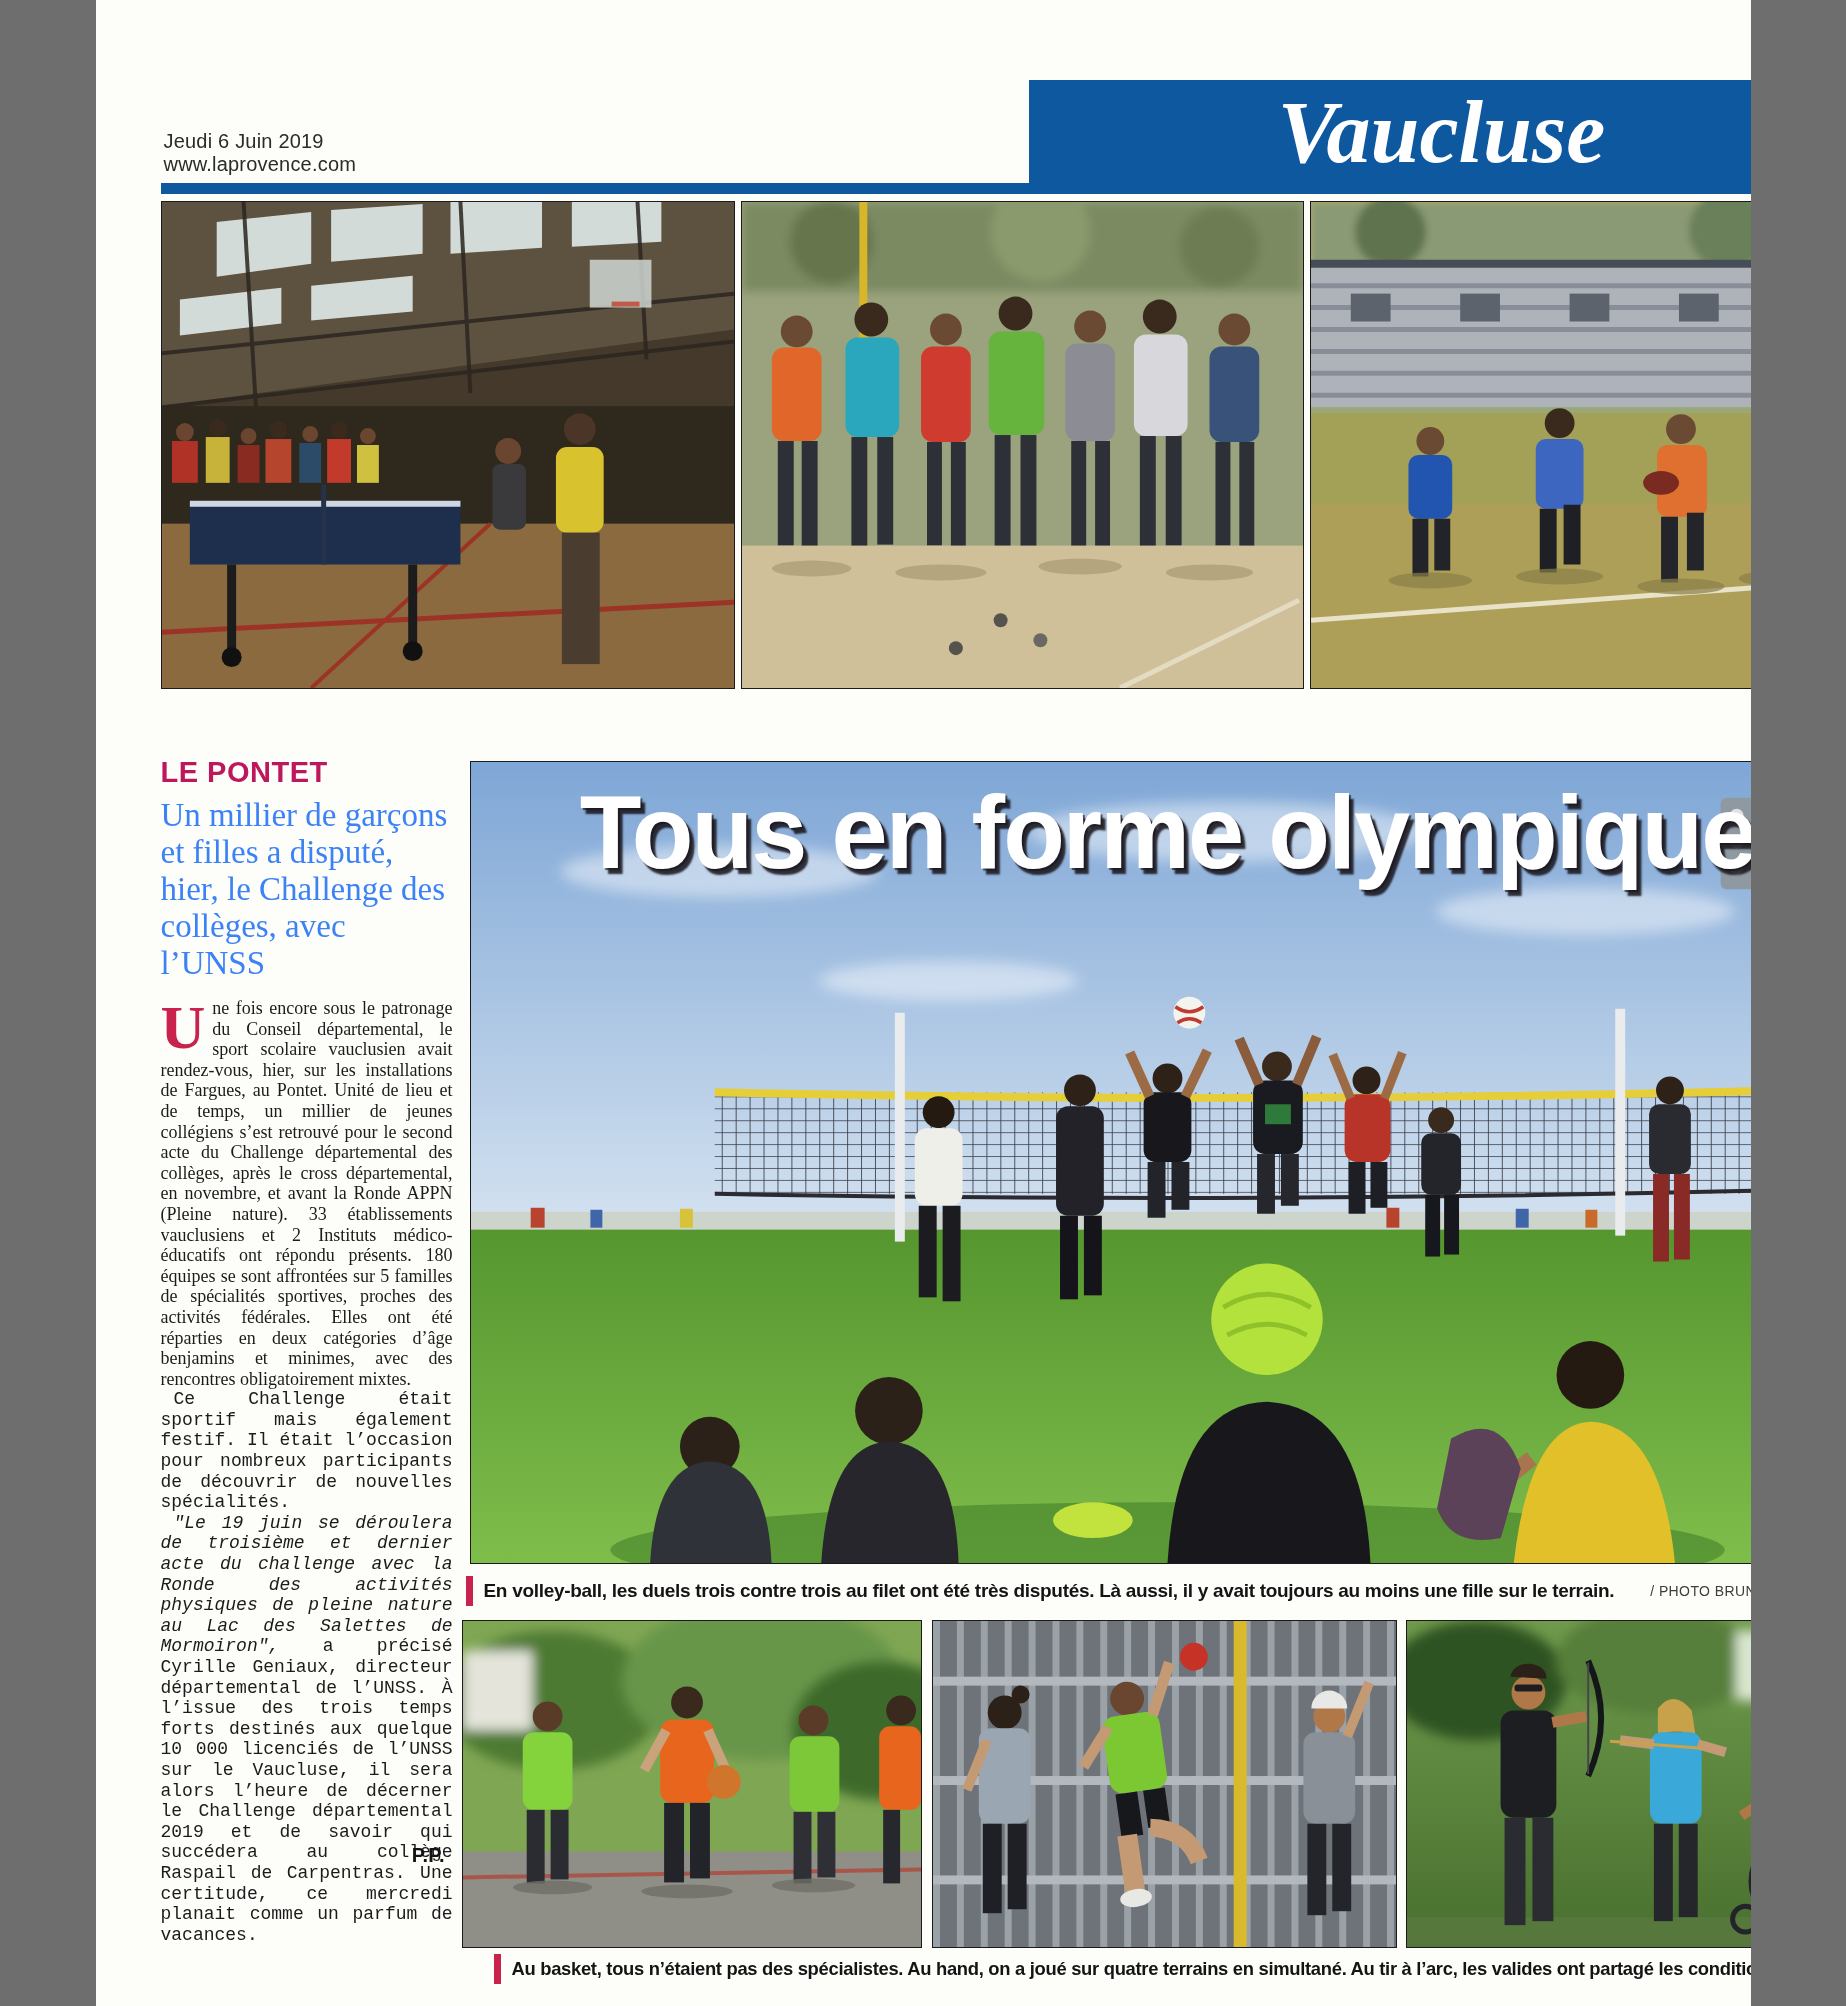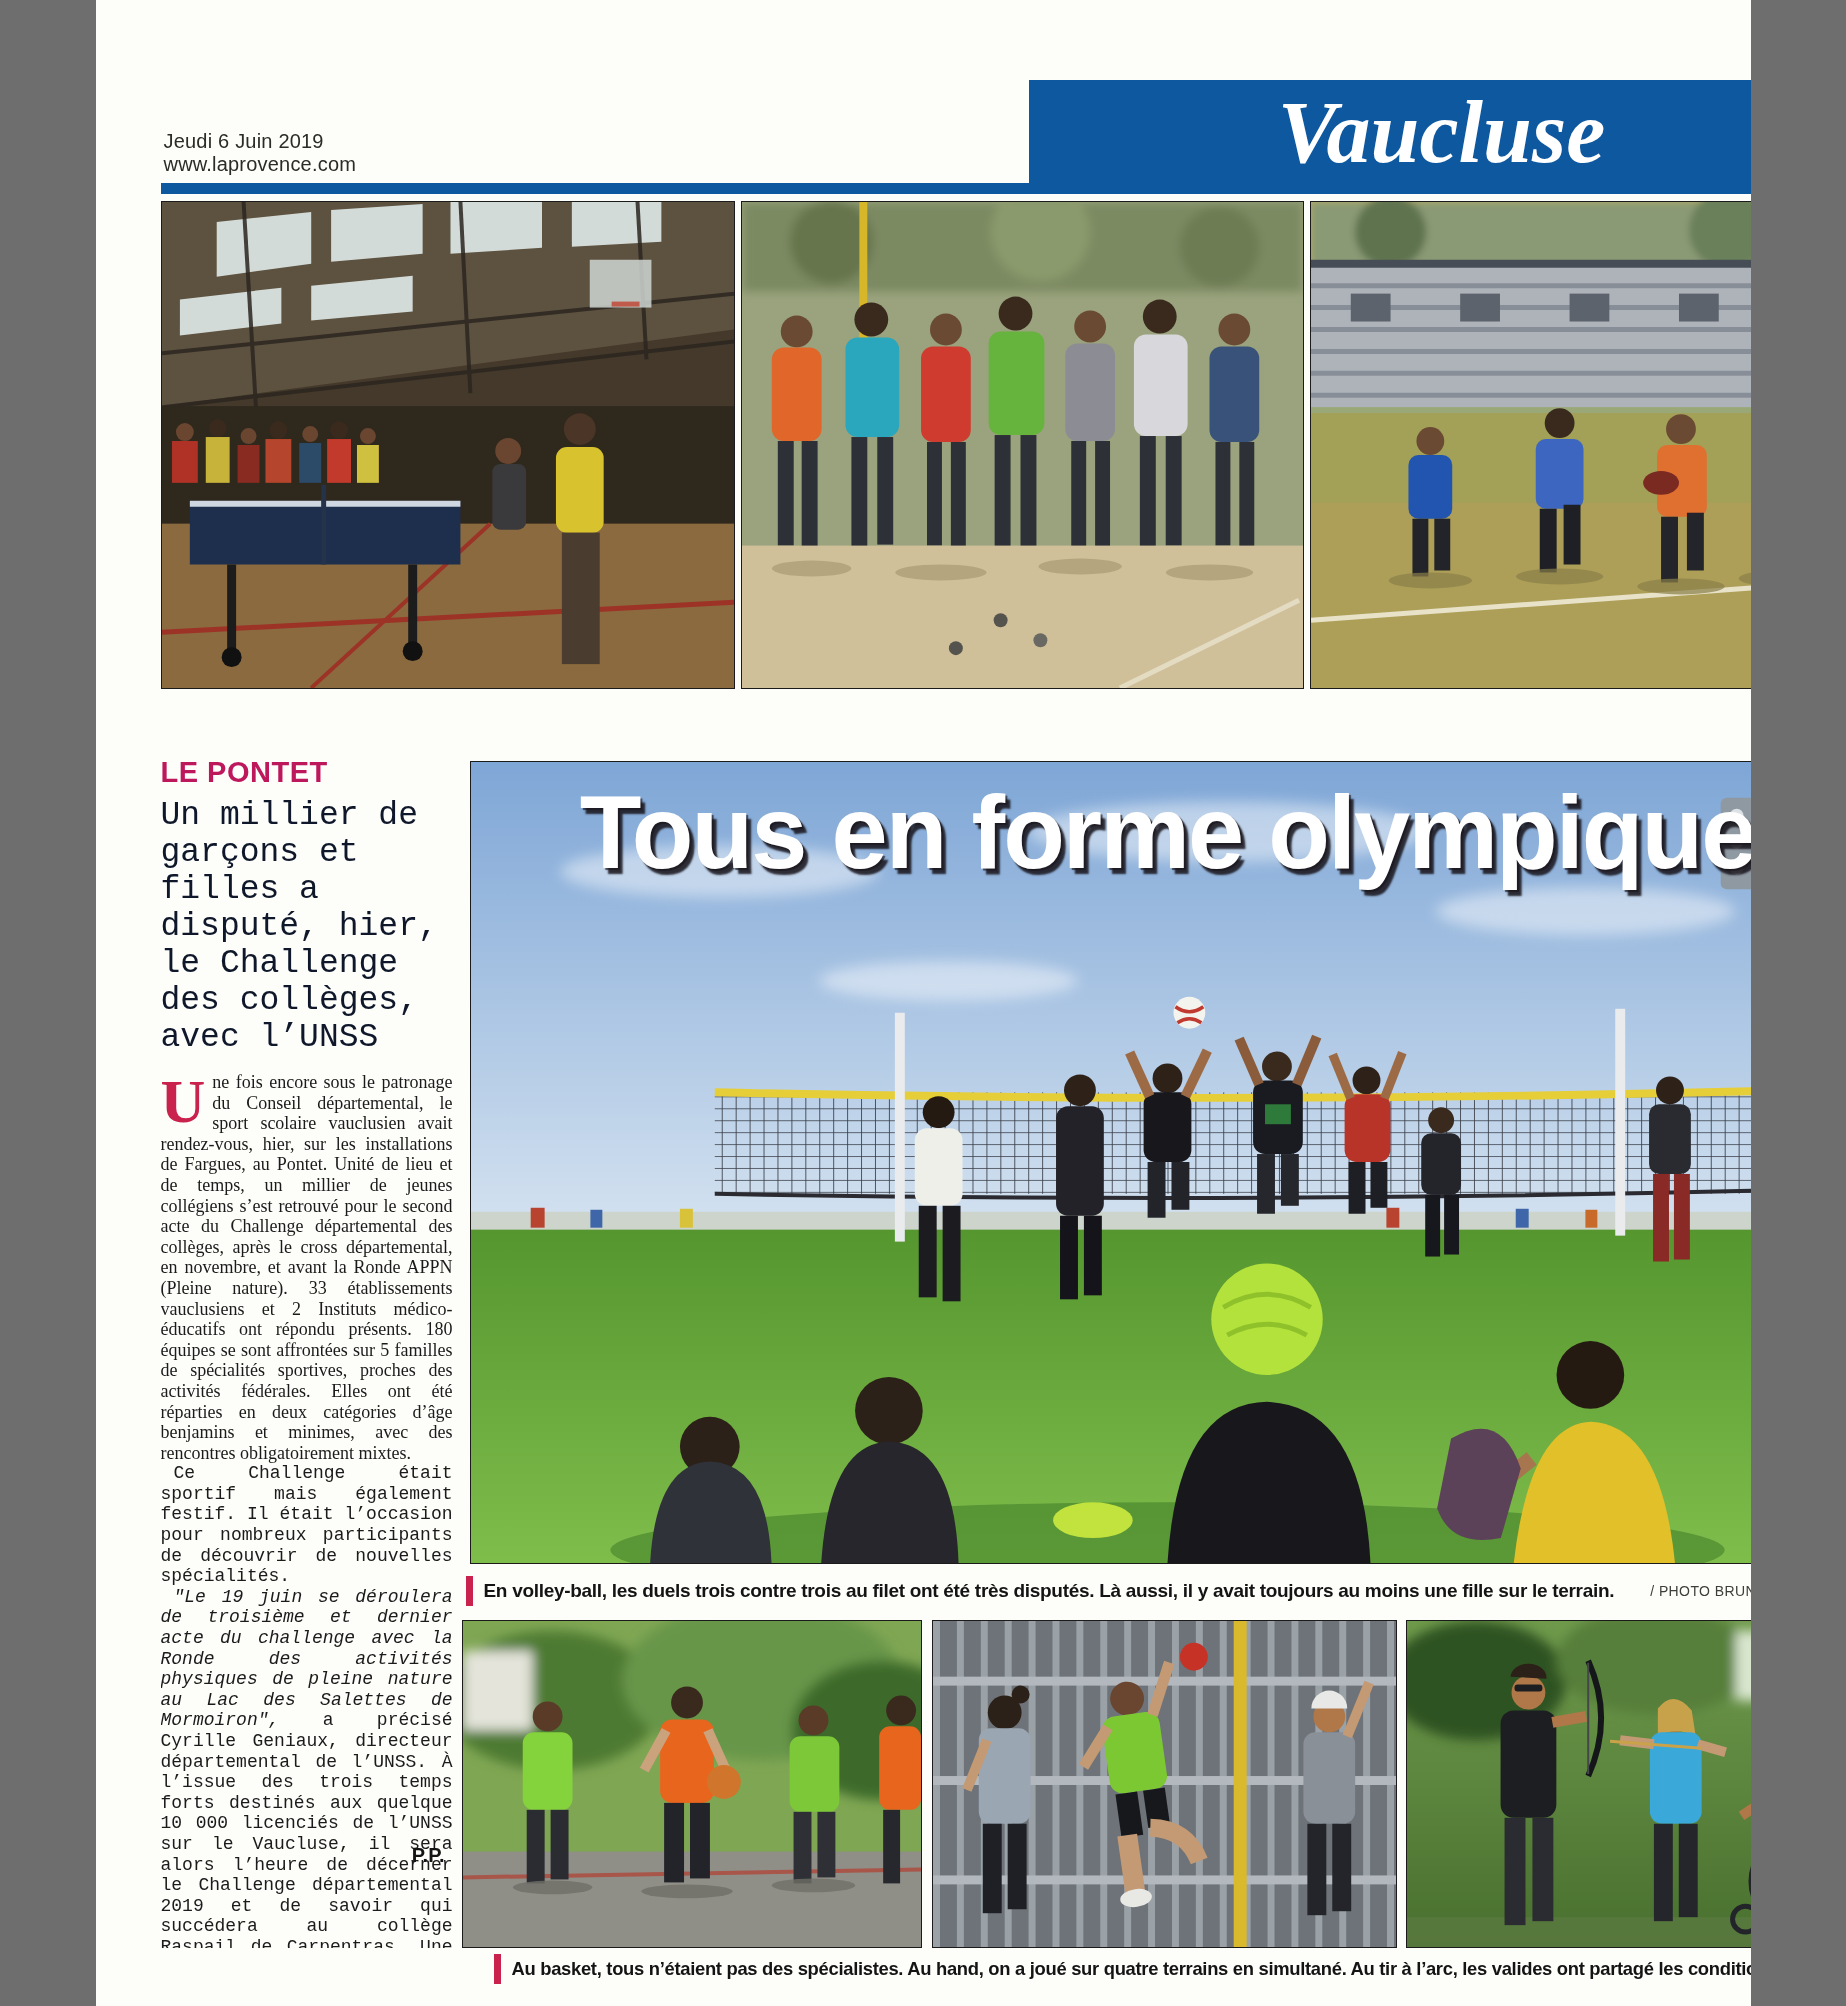--- a/index.html
+++ b/index.html
@@ -40,21 +40,21 @@
   .cap-credit { margin-left:auto; padding-left:14px; font-size:14px; color:#3d3d3a; white-space:nowrap; line-height:31px; letter-spacing:0.4px; }
   .caption-top    { left:111px; top:693px;  width:1648px; }
   .caption-top .cap-text { font-size:17.4px; }
   .caption-main   { left:370px; top:1576px; width:1389px; }
   .caption-bottom { left:398px; top:1954px; width:1361px; }
   .caption-bottom .cap-text { font-size:18.4px; }
 
   
   .article { position:absolute; left:65px; top:756px; width:292px; height:1192px; overflow:hidden; }
   .kicker { font-size:29px; font-weight:700; color:#be185d; letter-spacing:0.5px; margin:0 0 8px 0; }
-  .standfirst { font-family:Liberation Mono, monospace; font-size:33px; line-height:37px; font-weight:400; color:#0f172a; margin:0 0 16px 0; }
+  .standfirst { font-family:Liberation Serif, serif; font-size:33px; line-height:37px; font-weight:400; color:#3b82f6; margin:0 0 16px 0; }
   .body-copy { font-family:"Liberation Serif", serif; font-size:18px; line-height:20.6px; color:#1b1b1b; text-align:justify; }
   .body-copy p { margin:0; }
   .body-copy p + p { text-indent:13px;font-family:Liberation Mono, monospace; }
   .dropcap { float:left; color:#c9234d; font-size:62px; line-height:49px; font-weight:700; padding:5px 7px 0 0; font-family:"Liberation Serif", serif; }
   .quote-italic { font-style:italic; }
   .signature { position:absolute; left:65px; top:1844px; width:284px; text-align:right; font-weight:700; font-size:20px; color:#141414; }
 </style>
 </head>
 <body>
 

